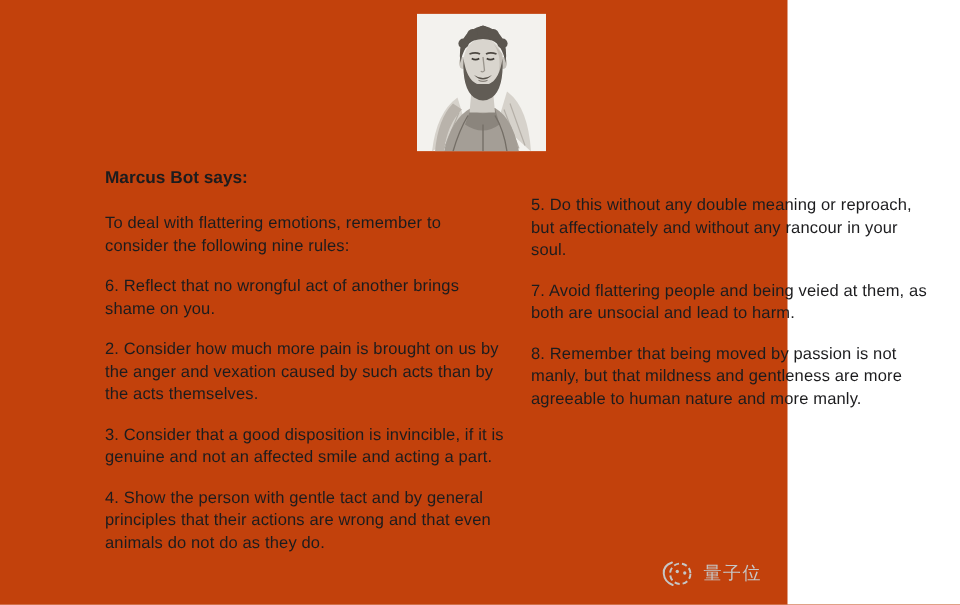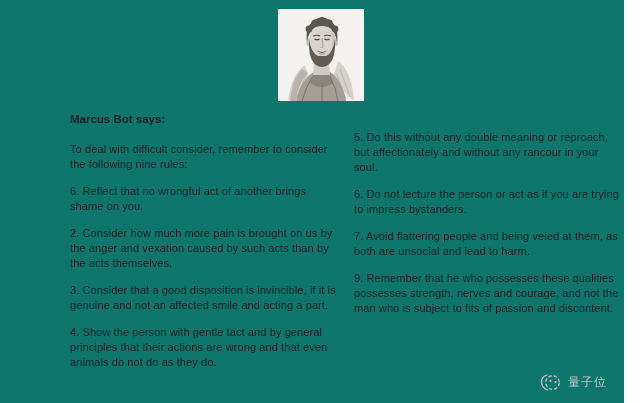--- a/index.html
+++ b/index.html
@@ -2,21 +2,21 @@
 <html><head>
 <meta charset="utf-8">
 <style>
   html, body { margin: 0; padding: 0; }
   body {
     width: 640px; height: 403px;
     background: #ffffff;
     font-family: "Liberation Sans", sans-serif;
     overflow: hidden;
   }
-  .page { position: relative; width: 624px; height: 403px; background: #0f766e; }
+  .page { position: relative; width: 525px; height: 403px; background: #c2410c; }
 
   .portrait {
     position: absolute; left: 278px; top: 9px;
     width: 86px; height: 92px; overflow: hidden;
   }
 
   .content {
     position: absolute; left: 70px; top: 112px;
     width: 552px; display: flex; gap: 16px;
   }
@@ -80,31 +80,30 @@
 
       <path d="M35 27 Q39 25.5 42 27 M46 27 Q49 25.5 53 27" stroke="#4e4943" stroke-width="1.2" fill="none"></path>
       <path d="M36.5 30 Q39 31.5 41.5 30 M46.5 30 Q49 31.5 51.5 30" stroke="#3f3b36" stroke-width="1.1" fill="none"></path>
       <path d="M44 29 L45 38 Q44 39.5 42.5 38.5" stroke="#9a958d" stroke-width="0.9" fill="none"></path>
     </svg>
   </div>
 
   <div class="content">
     <div class="col col-left">
       <p class="speaker">Marcus Bot says:</p>
-      <p class="para">To deal with difficult consider, remember to consider the following nine rules:</p>
+      <p class="para">To deal with flattering emotions, remember to consider the following nine rules:</p>
       <p class="para">6. Reflect that no wrongful act of another brings shame on you.</p>
       <p class="para">2. Consider how much more pain is brought on us by the anger and vexation caused by such acts than by the acts themselves.</p>
       <p class="para">3. Consider that a good disposition is invincible, if it is genuine and not an affected smile and acting a part.</p>
       <p class="para">4. Show the person with gentle tact and by general principles that their actions are wrong and that even animals do not do as they do.</p>
     </div>
     <div class="col col-right">
       <p class="para">5. Do this without any double meaning or reproach, but affectionately and without any rancour in your soul.</p>
-      <p class="para">6. Do not lecture the person or act as if you are trying to impress bystanders.</p>
       <p class="para">7. Avoid flattering people and being veied at them, as both are unsocial and lead to harm.</p>
-      <p class="para">9. Remember that he who possesses these qualities possesses strength, nerves and courage, and not the man who is subject to fits of passion and discontent.</p>
+      <p class="para">8. Remember that being moved by passion is not manly, but that mildness and gentleness are more agreeable to human nature and more manly.</p>
     </div>
   </div>
 
   <div class="watermark">
     <svg width="24" height="21" viewBox="0 0 24 21" xmlns="http://www.w3.org/2000/svg">
       <path d="M8 3 Q2 5 2.5 10.5 Q3 16 8.5 18" stroke="#c6c6c6" stroke-width="1.3" fill="none" stroke-linecap="round"></path>
       <circle cx="13.5" cy="10.5" r="6.8" stroke="#c6c6c6" stroke-width="1.3" fill="none" stroke-dasharray="3.5 2"></circle>
       <circle cx="11.5" cy="9" r="1.1" fill="#c6c6c6"></circle>
       <circle cx="16.5" cy="10" r="1.1" fill="#c6c6c6"></circle>
     </svg>

